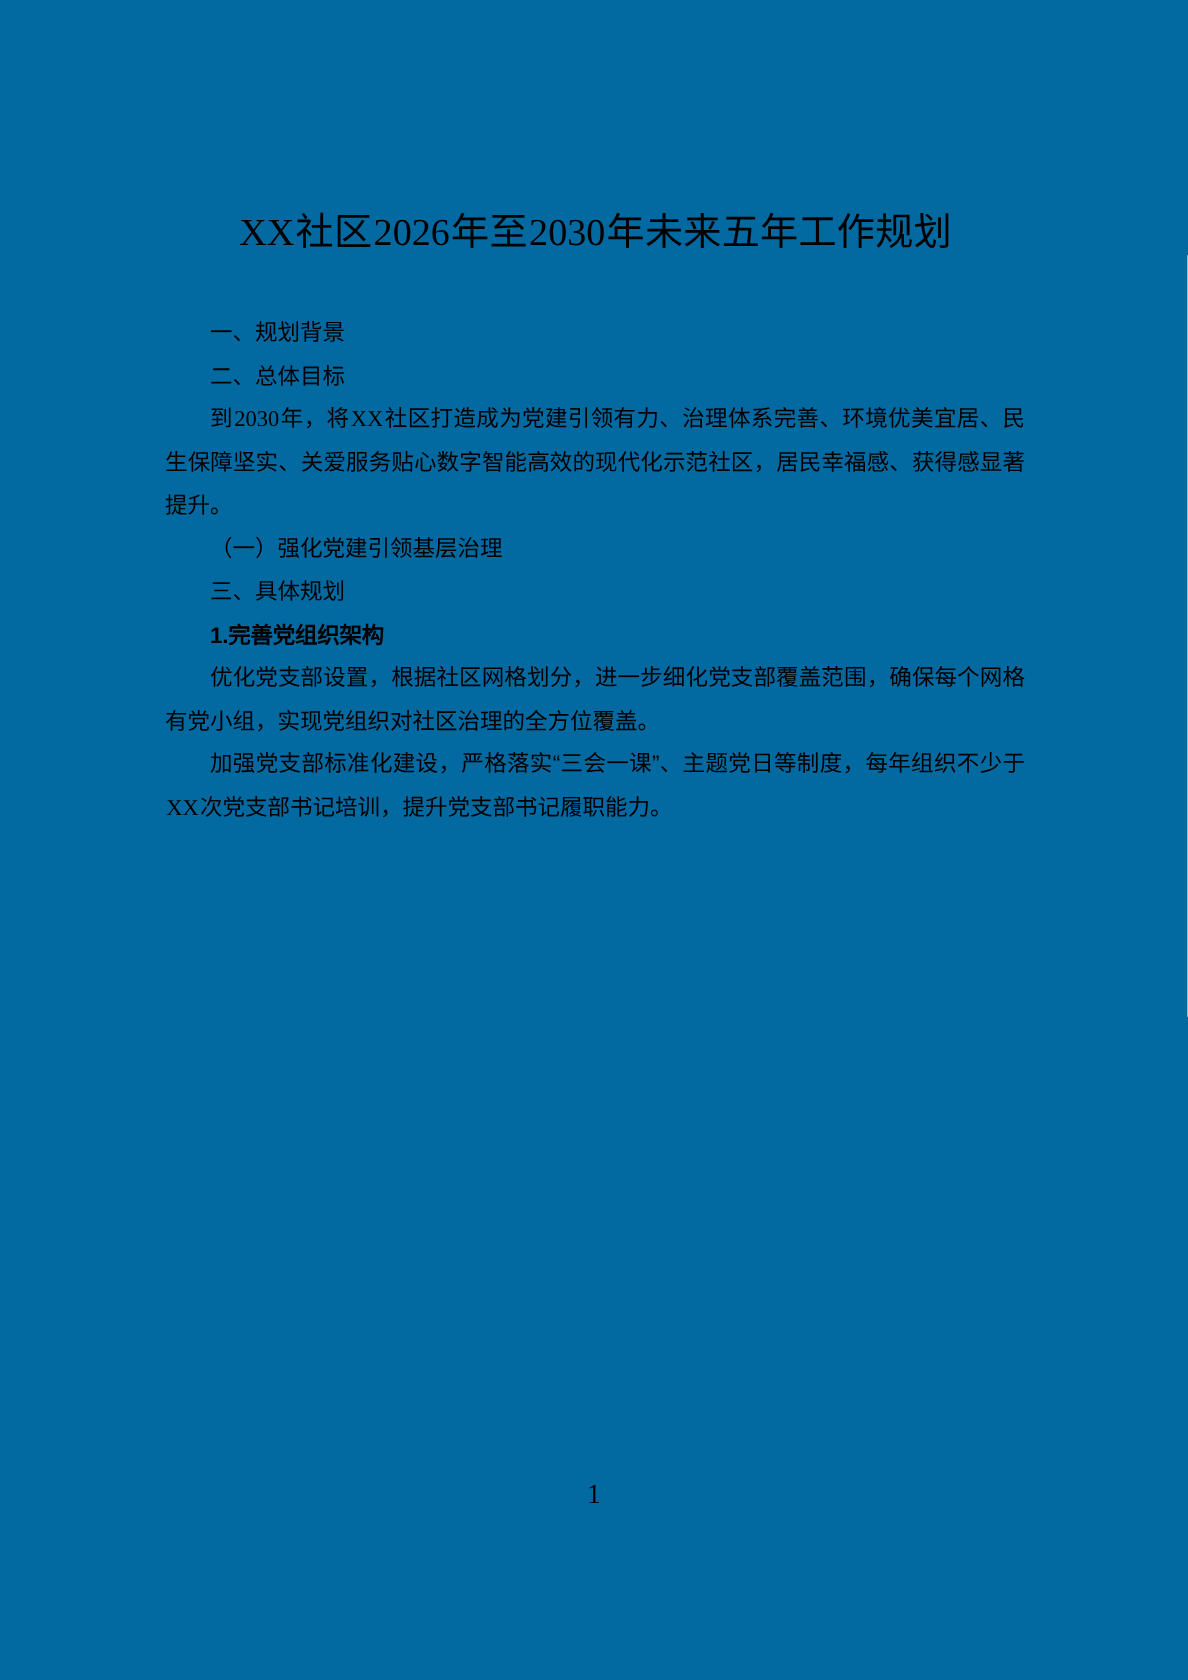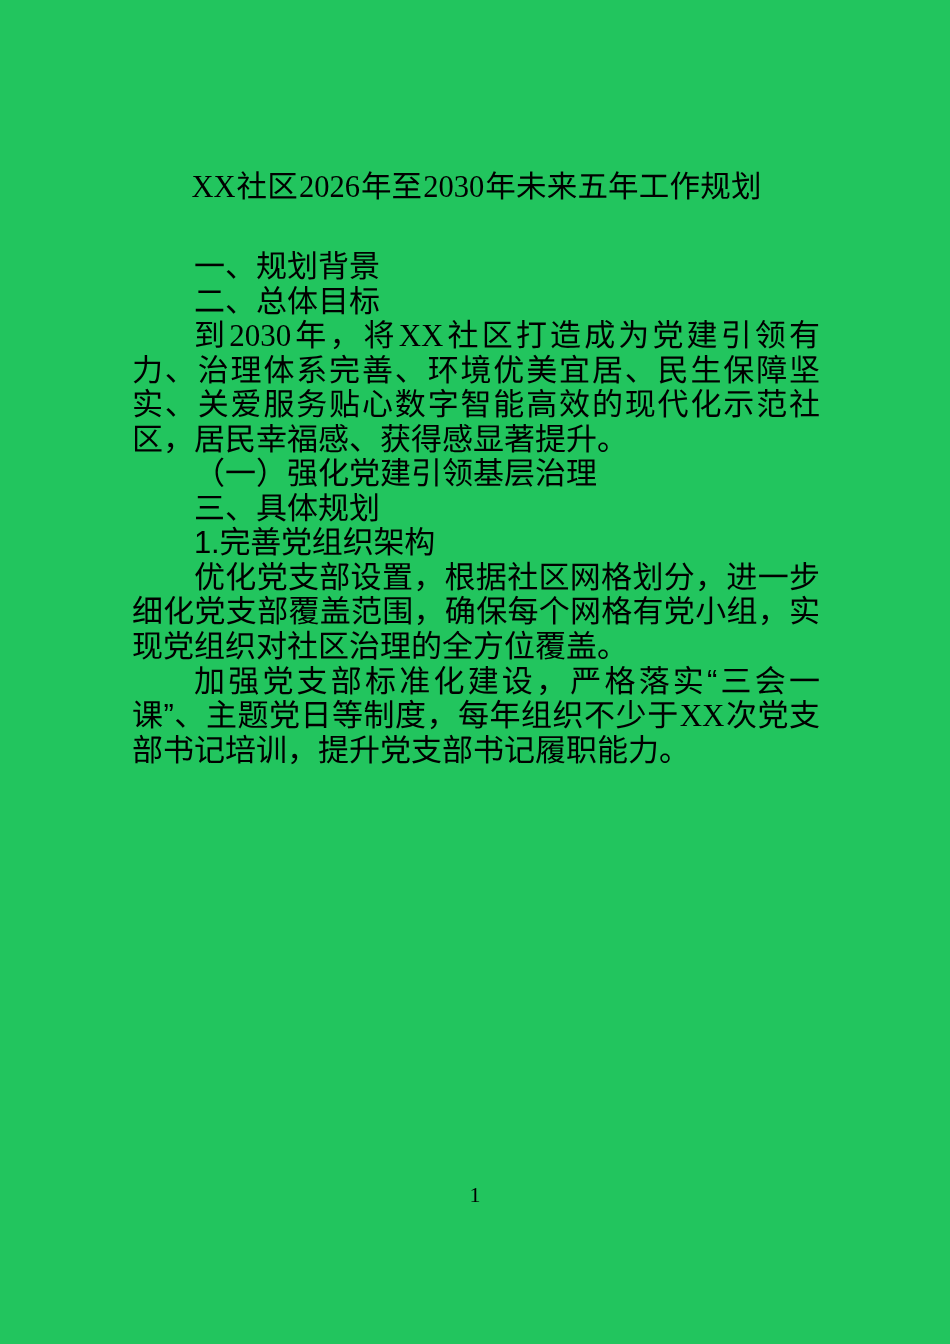--- a/index.html
+++ b/index.html
@@ -7,21 +7,21 @@
     margin: 0;
     padding: 0;
     background: #ffffff;
   }
 
   .page {
     position: relative;
     width: 950px;
     height: 1344px;
     margin: 0 auto;
-    background: #22c55e;
+    background: #0369a1;
     overflow: hidden;
     font-family: "Liberation Sans", "DejaVu Sans", sans-serif;
     color: #000000;
     -webkit-font-smoothing: antialiased;
   }
 
   
   .content {
     position: absolute;
     left: 132px;
@@ -50,34 +50,34 @@
   }
 
   
   .body-block {
     margin-top: 39px;
   }
 
   p.para {
     margin: 0;
     padding: 0;
-    font-size: 31px;
+    font-size: 18px;
     line-height: 34.55px;
     text-align: justify;
     text-justify: inter-ideograph;
     word-break: break-all;
     letter-spacing: 0;
   }
 
   p.indent {
     text-indent: 2em;
   }
 
   p.heading-num {
-    font-weight: normal;
+    font-weight: bold;
     text-indent: 2em;
     letter-spacing: -0.2px;
   }
 
   
   .page-number {
     position: absolute;
     left: 0;
     right: 0;
     top: 1180px;

